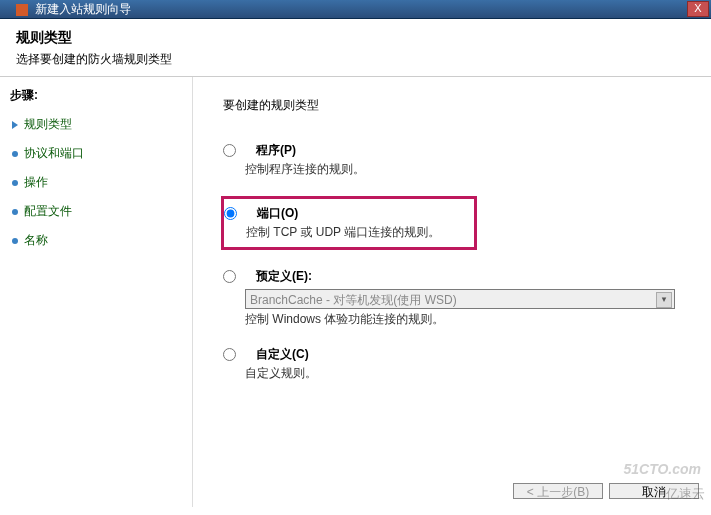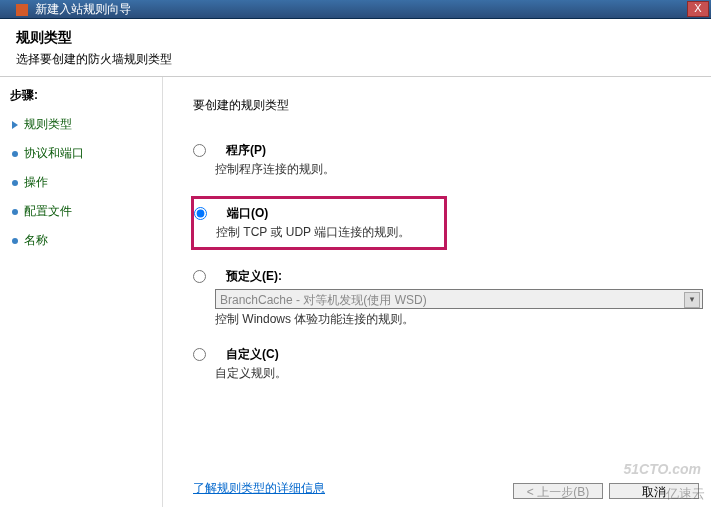--- a/index.html
+++ b/index.html
@@ -121,21 +121,21 @@
     font-weight: bold;
   }
   .opt-desc {
     margin-left: 22px;
     margin-top: 2px;
     color: #333;
   }
   .dropdown {
     margin-left: 22px;
     margin-top: 4px;
-    width: 488px;
+    width: 430px;
     border: 1px solid #7a7a7a;
     background: #efefef;
     color: #888;
     padding: 2px 4px;
     font-size: 12px;
     height: 20px;
     box-sizing: border-box;
     position: relative;
   }
   .dropdown .arrow {
@@ -268,21 +268,20 @@
     </div>
 
     <div class="option">
       <div class="option-row">
         <input type="radio" name="ruletype" style="">
         <span class="opt-label">自定义(C)</span>
       </div>
       <div class="opt-desc">自定义规则。</div>
     </div>
 
-    <a class="link">了解规则类型的详细信息</a>
 
     <div class="watermark">51CTO.com</div>
 
     <div class="footer">
       <button class="btn disabled" disabled="">&lt; 上一步(B)</button>
       <button class="btn">取消</button>
     </div>
 
     <div class="watermark2">亿速云</div>
   </div>

